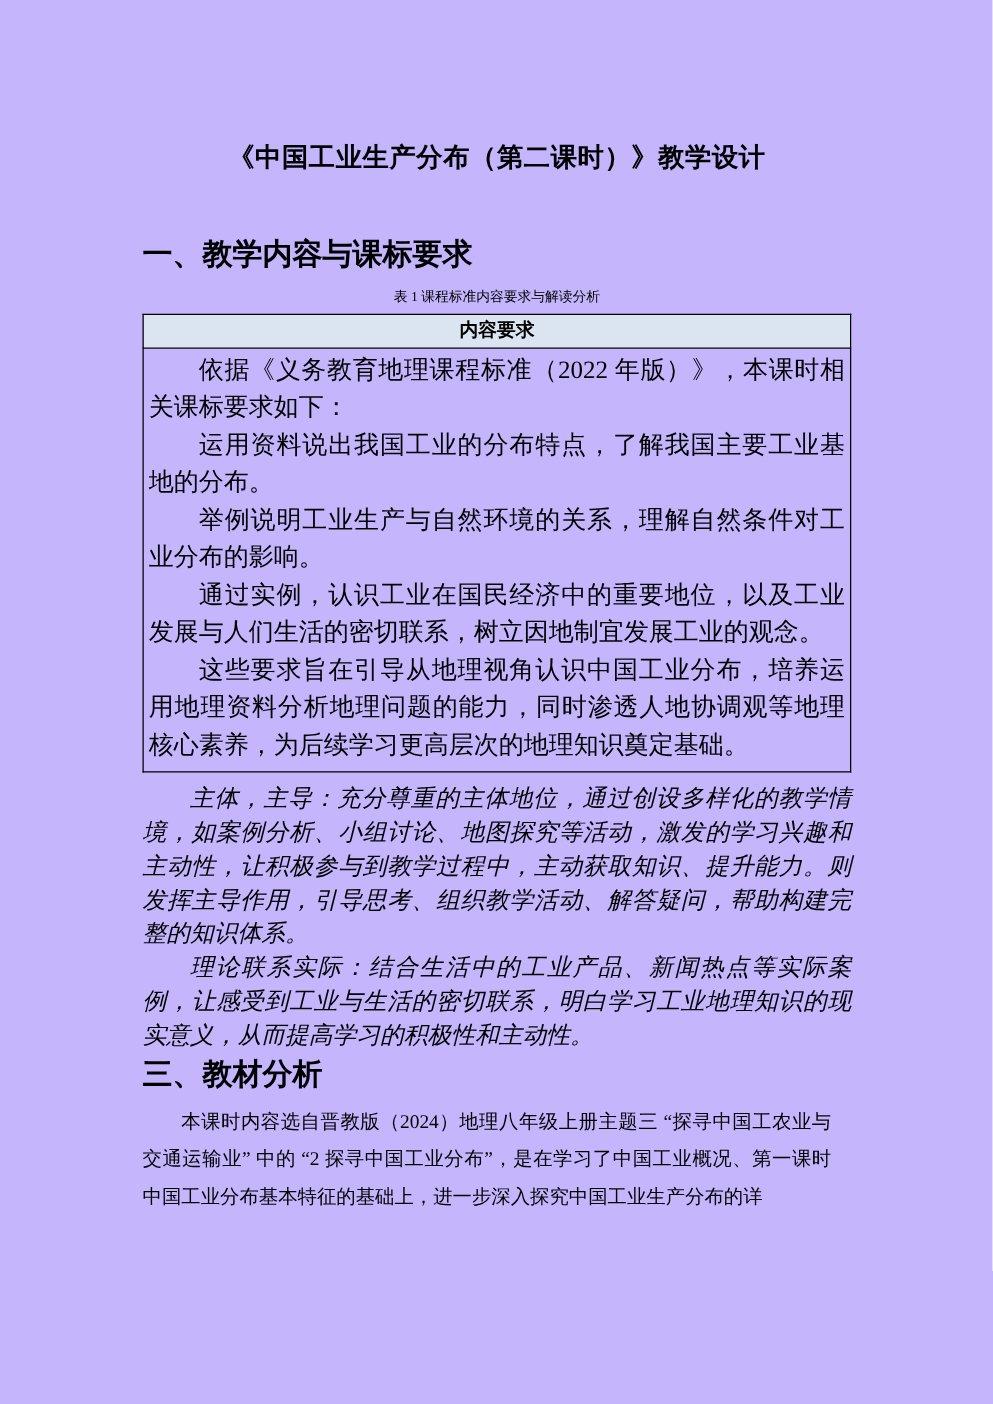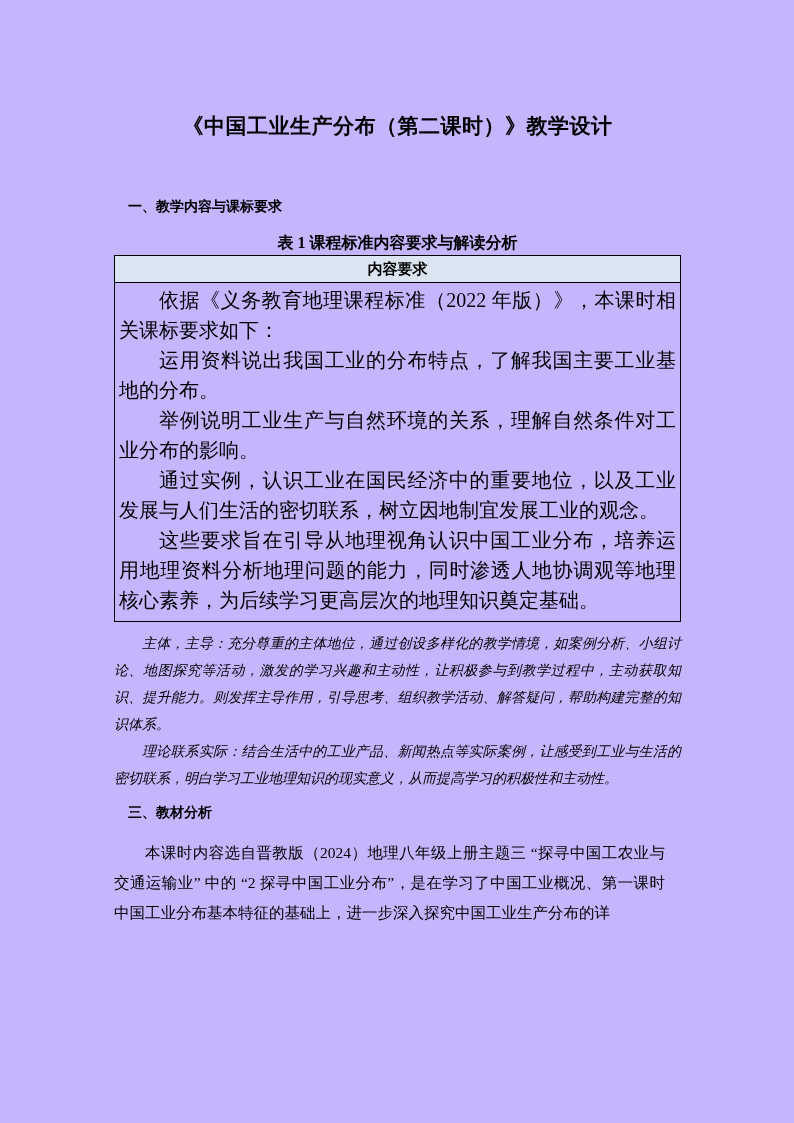--- a/index.html
+++ b/index.html
@@ -15,32 +15,32 @@
   }
   .doc-title {
     margin:0;
     font-size:21px;
     line-height:33px;
     font-weight:bold;
     text-align:center;
     letter-spacing:0.5px;
   }
   .sec-heading {
-    margin:14px;
-    font-family:Liberation Sans, sans-serif;
-    font-size:14px;
+    margin:0;
+    font-family:Liberation Mono, monospace;
+    font-size:24px;
     line-height:24px;
     font-weight:bold;
   }
   .sec-heading.first { margin-top:51px; }
   .table-caption {
     margin-top:10px;
-    font-size:16px;
+    font-size:11px;
     line-height:21px;
-    font-weight:bold;
+    font-weight:normal;
     text-align:center;
   }
   table.req {
     width:100%;
     border-collapse:collapse;
     margin-top:2px;
   }
   table.req th {
     border:1px solid #000000;
     background:#dbe5f1;
@@ -59,21 +59,21 @@
     margin:0;
     font-size:20px;
     line-height:30px;
     text-align:justify;
     text-indent:2em;
   }
   .sec2-heading { margin-top:13px; }
   .kaiti-block { margin-top:8px; }
   .kaiti-block p {
     margin:0;
-    font-size:14px;
+    font-size:19px;
     line-height:27px;
     text-align:justify;
     text-indent:2em;
     font-style:italic;
   }
   .sec3-heading { margin-top:8px; }
   .song-block p {
     margin:9px 16px 0 0;
     font-size:15.5px;
     line-height:30px;

